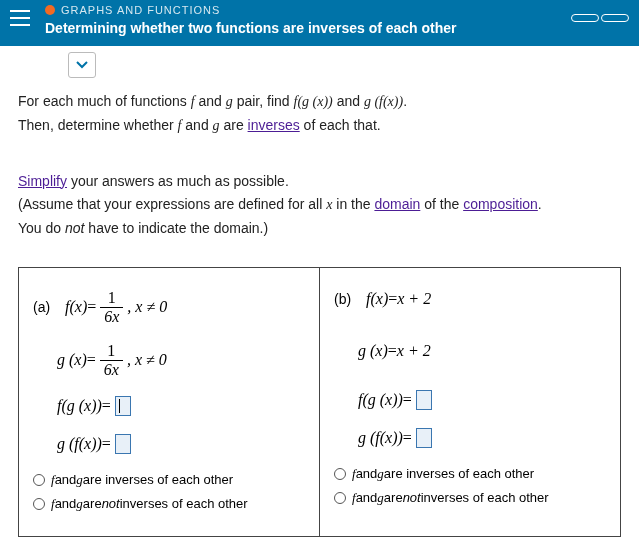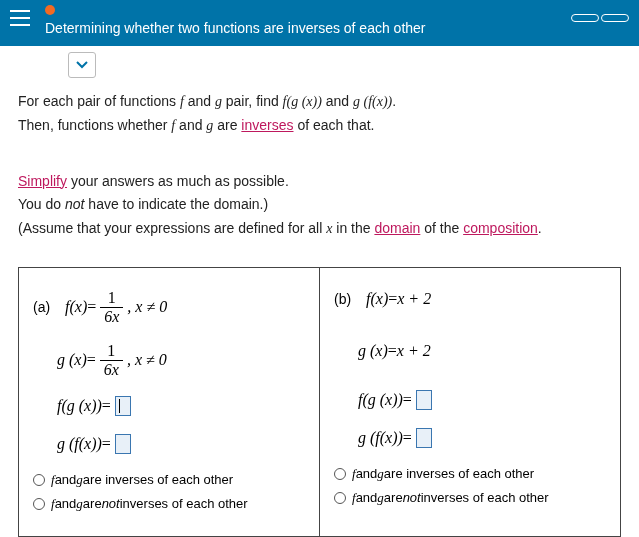--- a/index.html
+++ b/index.html
@@ -3,29 +3,29 @@
 <meta charset="utf-8">
 <style>
 * { box-sizing: border-box; margin: 0; padding: 0; }
 body { font-family: Arial, sans-serif; background: #fff; width: 639px; }
 .header { background: #0073a8; color: #fff; display: flex; align-items: center; padding: 0 10px 10px 10px; }
 .hamburger { width: 20px; height: 16px; display: flex; flex-direction: column; justify-content: space-between; margin-right: 15px; }
 .hamburger span { height: 2px; background: #fff; }
 .hdr-text { flex: 1; }
 .orange-dot { width: 10px; height: 10px; background: #f26a23; border-radius: 50%; display: inline-block; vertical-align: middle; margin-right: 6px; }
 .section-name { font-size: 11px; letter-spacing: 1px; color: #d5e8f0; }
-.topic-title { font-size: 14px; font-weight: normal; margin-top: 2px; }
+.topic-title { font-size: 14px; font-weight: bold; margin-top: 2px; }
 .progress { display: flex; gap: 2px; }
 .progress span { width: 28px; height: 8px; border: 1px solid #fff; border-radius: 4px; }
 .chevron-box { width: 28px; height: 26px; background: #fff; border: 1px solid #bbb; border-radius: 3px; display: flex; align-items: center; justify-content: center; margin-left: 68px; margin-top: 6px; cursor: pointer; }
 .chev { width: 12px; height: 8px; }
 .content { padding: 12px 18px; font-size: 14px; color: #222; line-height: 1.7; }
 .it { font-family: 'Times New Roman', serif; font-style: italic; }
 .fn { font-family: 'Times New Roman', serif; font-style: italic; }
-.link { color: #be185d; text-decoration: underline; cursor: pointer; }
+.link { color: #4c1d95; text-decoration: underline; cursor: pointer; }
 .problems { display: flex; border: 1px solid #444; margin: 14px 18px; }
 .col { flex: 1; padding: 12px 14px 16px 14px; }
 .col + .col { border-left: 1px solid #444; }
 .row { display: flex; align-items: center; margin: 10px 0 18px 0; font-family: 'Times New Roman', serif; font-size: 16px; }
 .lbl { font-family: Arial, sans-serif; font-size: 14px; margin-right: 8px; width: 24px; }
 .frac { display: inline-flex; flex-direction: column; align-items: center; line-height: 1; vertical-align: middle; margin: 0 4px; }
 .frac .num { padding: 0 4px 1px 4px; }
 .frac .den { border-top: 1px solid #000; padding: 1px 4px 0 4px; font-style: italic; }
 .indent { padding-left: 24px; }
 .inputbox { display: inline-block; width: 16px; height: 20px; border: 1px solid #3a76b0; background: #e8f0f8; vertical-align: middle; }
@@ -39,50 +39,50 @@
 </head>
 <body>
 
 <div class="header">
   <div class="hamburger">
       <span></span>
       <span></span>
       <span></span>
     </div>
   <div class="hdr-text">
-    <div><span class="orange-dot"></span></div>
+    <div><span class="orange-dot"></span><span class="section-name">GRAPHS AND FUNCTIONS</span></div>
     <div class="topic-title">Determining whether two functions are inverses of each other</div>
   </div>
   <div class="progress">
       <span></span>
       <span></span>
     </div>
 </div>
 
 <div class="chevron-box">
   <svg class="chev" viewBox="0 0 12 8">
       <path d="M1 1 L6 6 L11 1" stroke="#0073a8" stroke-width="2" fill="none"></path>
     </svg>
 </div>
 
 <div class="content">
   <p>
-    <span>For each pair of functions </span><span class="it">f</span><span> and </span><span class="it">g</span><span> pair, find </span><span class="fn">f(g (x))</span><span> and </span><span class="fn">g (f(x))</span><span>.</span>
+    <span>For each much of functions </span><span class="it">f</span><span> and </span><span class="it">g</span><span> pair, find </span><span class="fn">f(g (x))</span><span> and </span><span class="fn">g (f(x))</span><span>.</span>
   </p>
   <p>
-    <span>Then, functions whether </span><span class="it">f</span><span> and </span><span class="it">g</span><span> are </span><span class="link">inverses</span><span> of each that.</span>
+    <span>Then, determine whether </span><span class="it">f</span><span> and </span><span class="it">g</span><span> are </span><span class="link">inverses</span><span> of each that.</span>
   </p>
   <p style="margin-top:32px">
     <span class="link">Simplify</span><span> your answers as much as possible.</span>
   </p>
   <p>
-    <span>You do </span><span class="notit">not</span><span> have to indicate the domain.)</span>
+    <span>(Assume that your expressions are defined for all </span><span class="it">x</span><span> in the </span><span class="link">domain</span><span> of the </span><span class="link">composition</span><span>.</span>
   </p>
   <p>
-    <span>(Assume that your expressions are defined for all </span><span class="it">x</span><span> in the </span><span class="link">domain</span><span> of the </span><span class="link">composition</span><span>.</span>
+    <span>You do </span><span class="notit">not</span><span> have to indicate the domain.)</span>
   </p>
 </div>
 
 <div class="problems">
   <div class="col">
     <div class="row">
       <span class="lbl">(a)</span>
       <span class="fn">f(x)</span>
         <span> = </span>
       <span class="frac">

